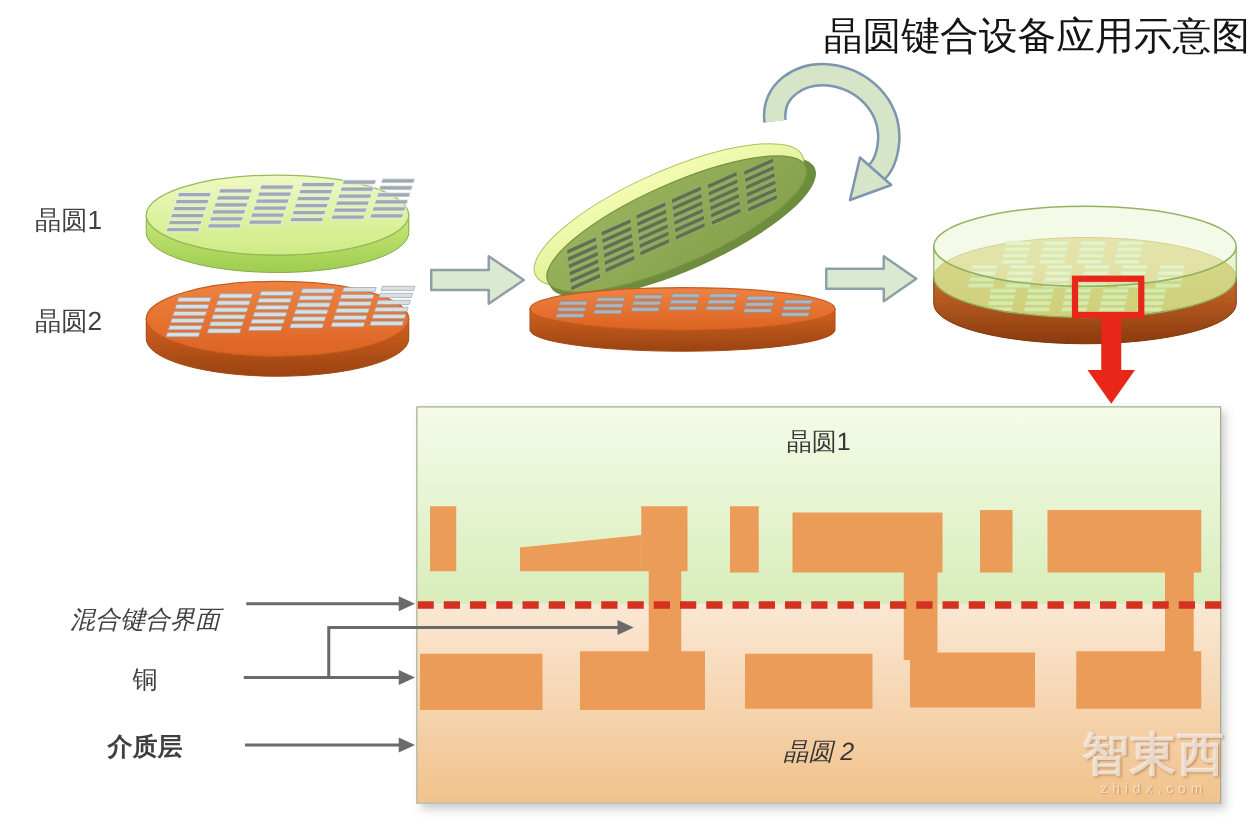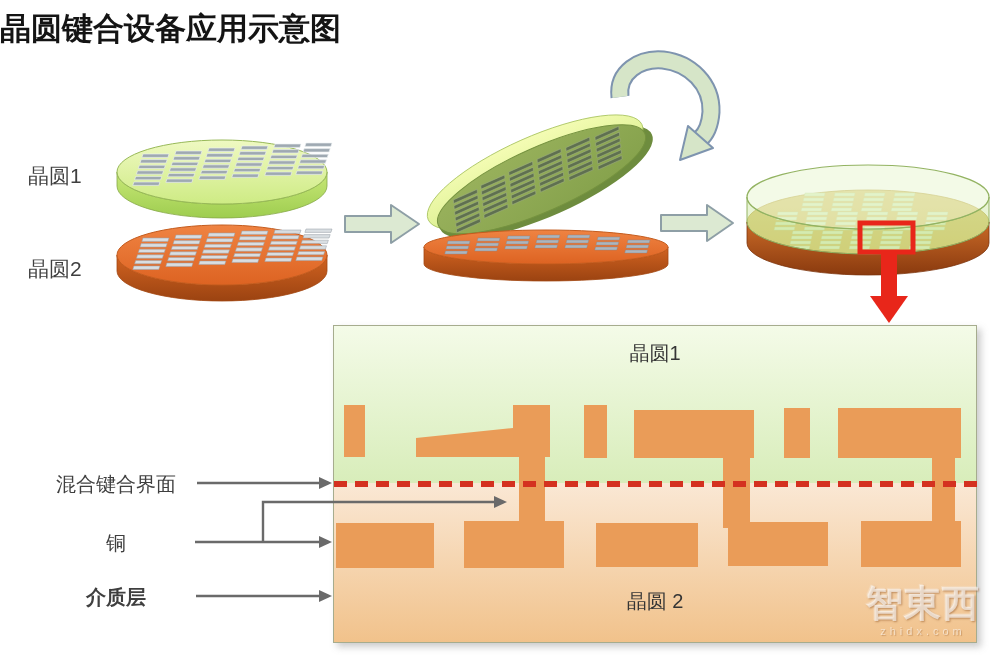--- a/index.html
+++ b/index.html
@@ -1,32 +1,32 @@
 <!DOCTYPE html>
 <html><head>
 <meta charset="utf-8">
 <style>
   html,body{margin:0;padding:0;background:#fff;}
   .canvas{position:relative;width:1000px;height:663px;background:#fff;overflow:hidden;
           font-family:"Liberation Sans",sans-serif;}
-  .title{position:absolute;top:8px;left:0;width:1000px;text-align:left;
-         font-family:"Liberation Serif",serif;font-weight:bold;font-size:31px;color:#141414;}
+  .title{position:absolute;top:8px;left:0;width:1000px;text-align:right;
+         font-family:"Liberation Serif",serif;font-weight:normal;font-size:31px;color:#141414;}
   .side-label{position:absolute;font-size:21px;color:#3f3f3f;}
   .lbl-wafer1{left:28px;top:162px;}
-  .lbl-wafer2{left:28px;top:255px;}
+  .lbl-wafer2{left:28px;top:243px;}
   .xsec-box{position:absolute;left:333px;top:325px;width:644px;height:318px;box-sizing:border-box;
             border:1px solid #A6AC8E;z-index:2;
             background:linear-gradient(#F4FBE8 0%,#D8EDBA 49.7%,#FAE8D5 49.7%,#F1C28B 100%);
             box-shadow:4px 4px 7px rgba(110,110,110,.35);}
   .xsec-box svg{position:absolute;left:0;top:0;}
   .xsec-label{position:absolute;left:333px;width:644px;text-align:center;font-size:20px;color:#353535;z-index:8;}
   .xsec-label.w1{top:340px;}
-  .xsec-label.w2{top:588px;}
+  .xsec-label.w2{top:588px;font-style:italic;}
   .ann-label{position:absolute;left:36px;width:160px;text-align:center;font-size:20px;color:#3f3f3f;z-index:8;}
-  .ann-interface{top:471px;}
+  .ann-interface{top:482px;font-style:italic;}
   .ann-copper{top:530px;}
   .ann-dielectric{top:584px;font-weight:bold;}
   .gfx{position:absolute;left:0;top:0;z-index:5;pointer-events:none;}
   .watermark{position:absolute;left:854px;top:584px;width:138px;text-align:center;z-index:9;}
   .watermark .brand{font-size:37px;font-weight:bold;letter-spacing:1px;color:rgba(255,255,255,.62);
      text-shadow:1px 1px 2px rgba(150,90,40,.55),-1px -1px 1px rgba(255,255,255,.35);line-height:1.1;}
   .watermark .domain{font-size:11px;letter-spacing:4px;color:rgba(255,255,255,.55);
      text-shadow:1px 1px 1px rgba(150,90,40,.4);text-align:center;}
 </style>
 </head>

